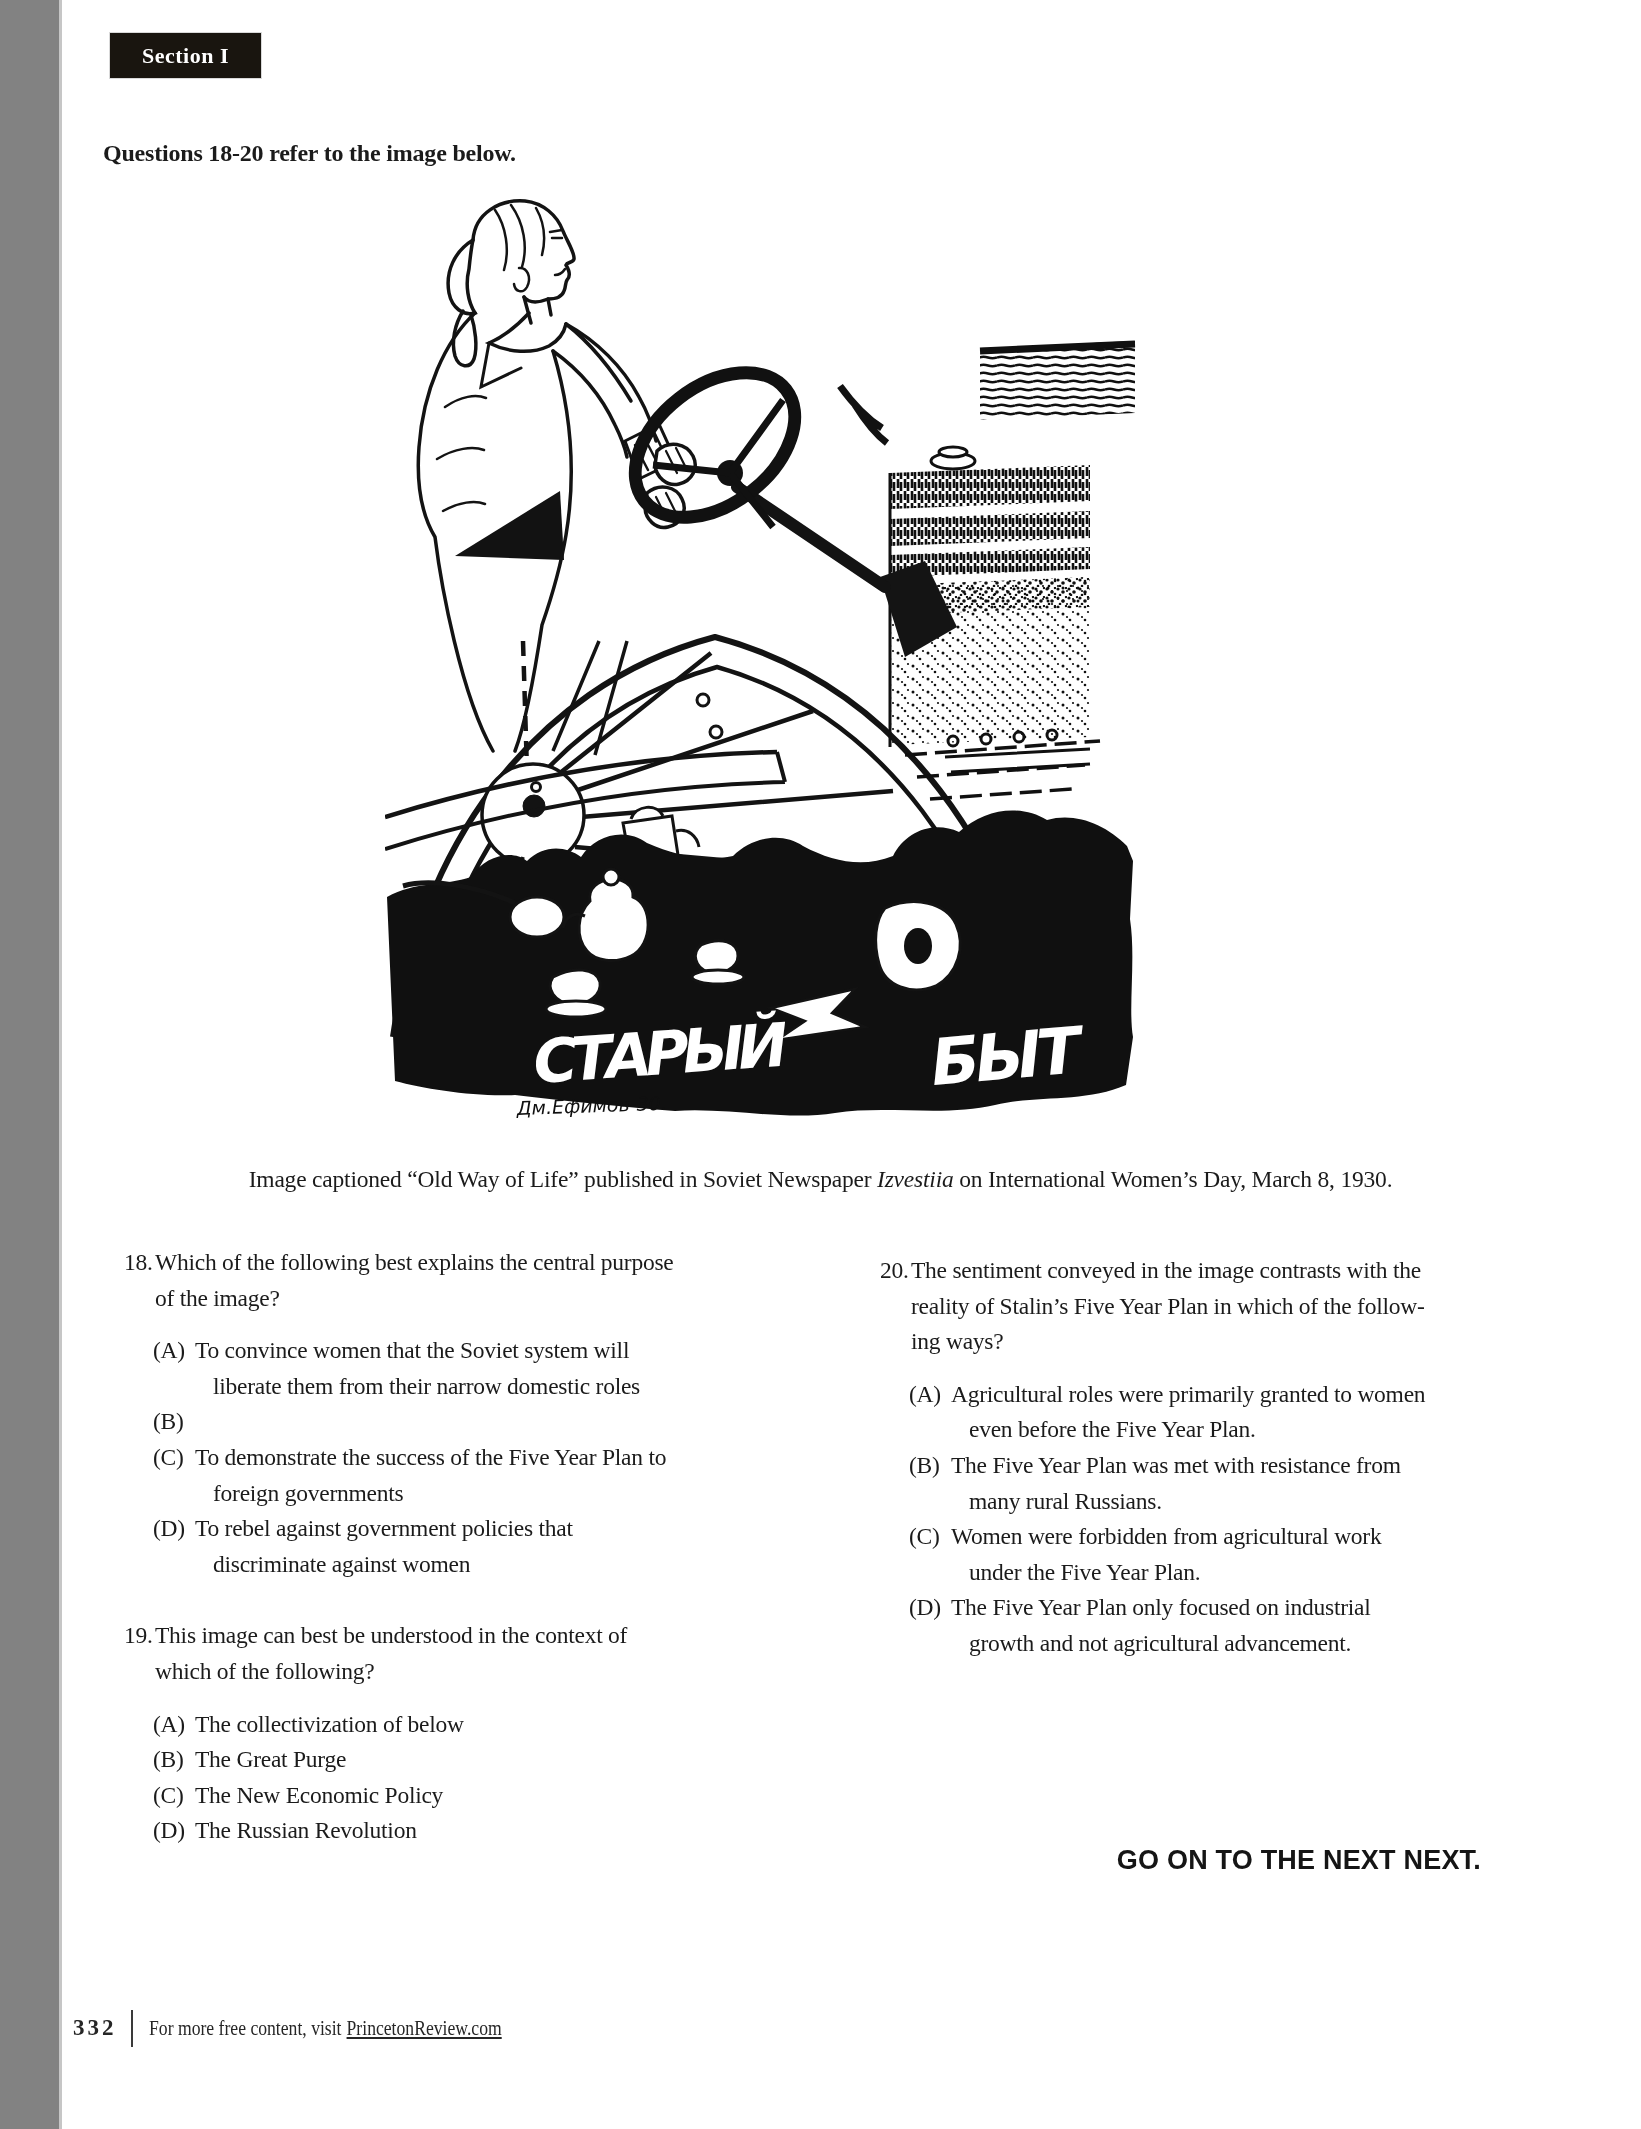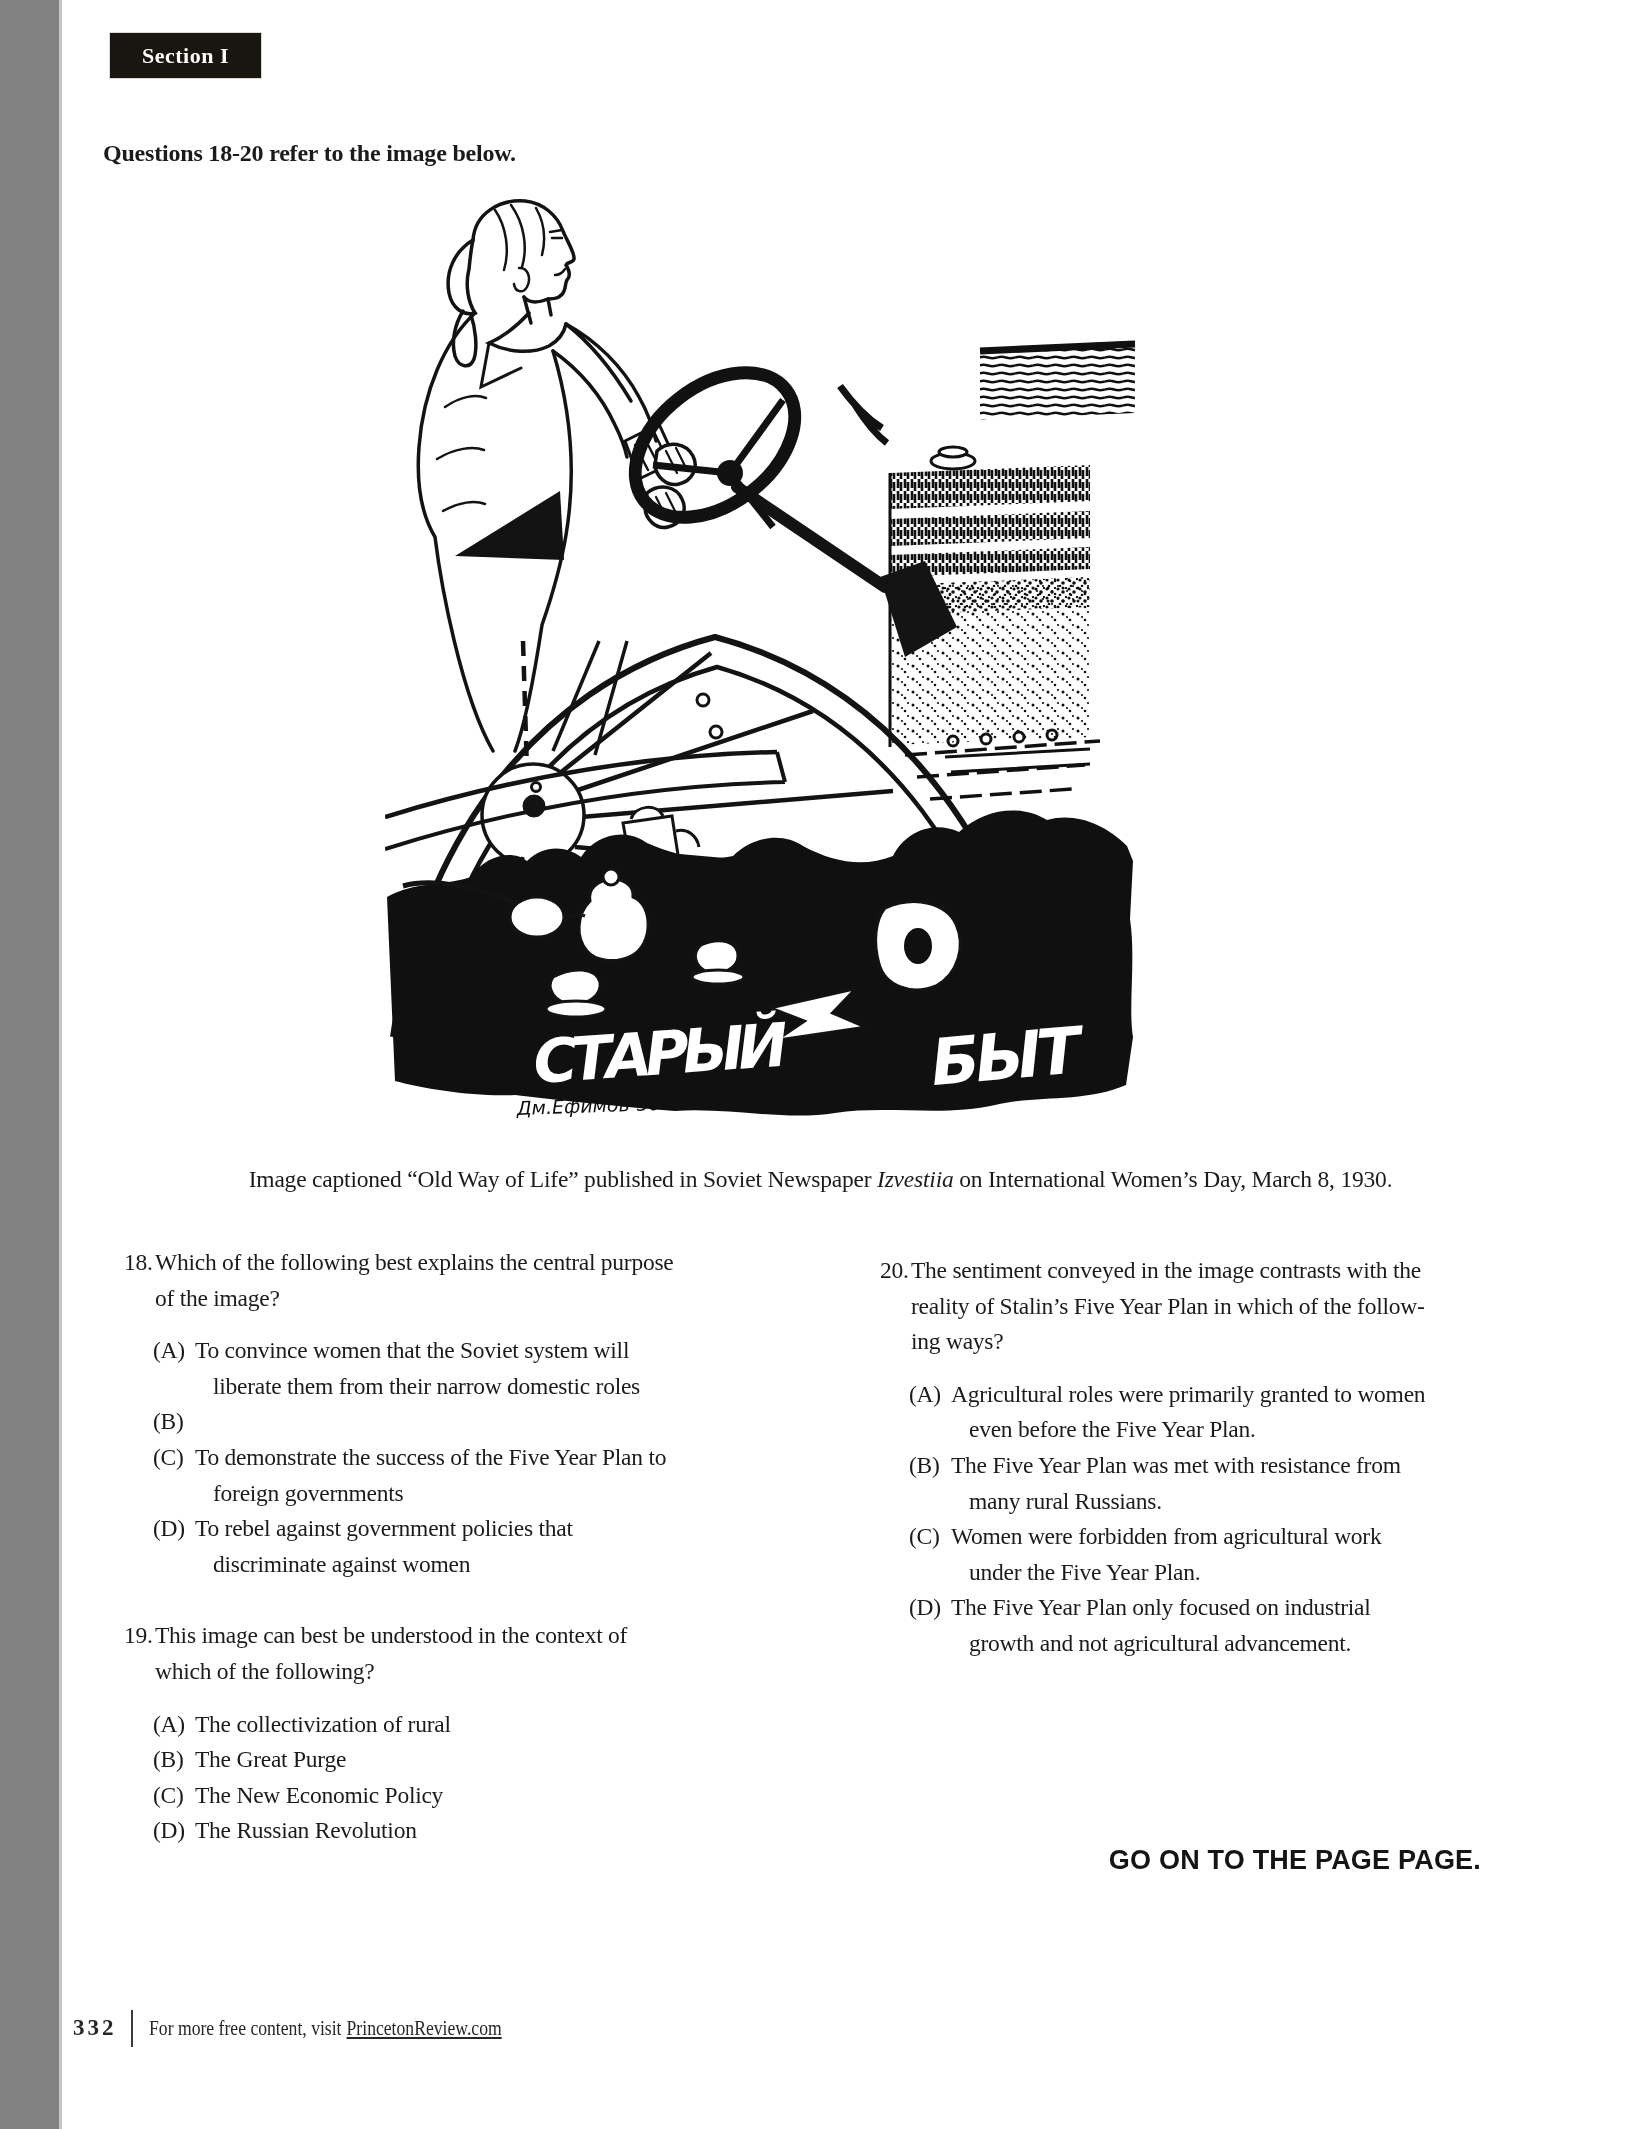--- a/index.html
+++ b/index.html
@@ -257,21 +257,21 @@
   </div>
 
   <div class="question">
     <div class="q-num">19.</div>
     <div class="q-stem">This image can best be understood in the context of
 which of the following?</div>
   </div>
   <div class="choices">
     <div class="choice">
       <div class="c-label">(A)</div>
-      <div class="c-text">The collectivization of rural</div>
+      <div class="c-text">The collectivization of below</div>
     </div>
     <div class="choice">
       <div class="c-label">(B)</div>
       <div class="c-text">The Great Purge</div>
     </div>
     <div class="choice">
       <div class="c-label">(C)</div>
       <div class="c-text">The New Economic Policy</div>
     </div>
     <div class="choice">
@@ -305,21 +305,21 @@
 under the Five Year Plan.</div>
     </div>
     <div class="choice">
       <div class="c-label">(D)</div>
       <div class="c-text">The Five Year Plan only focused on industrial
 growth and not agricultural advancement.</div>
     </div>
   </div>
 </div>
 
-<div class="go-on">GO ON TO THE PAGE PAGE.</div>
+<div class="go-on">GO ON TO THE NEXT NEXT.</div>
 
 <div class="footer">
   <span class="f-num">332</span>
   <span class="f-div"></span>
   <span class="f-rest">
     <span>For more free content, visit</span>
     <a class="f-link" href="#">PrincetonReview.com</a>
   </span>
 </div>
 

